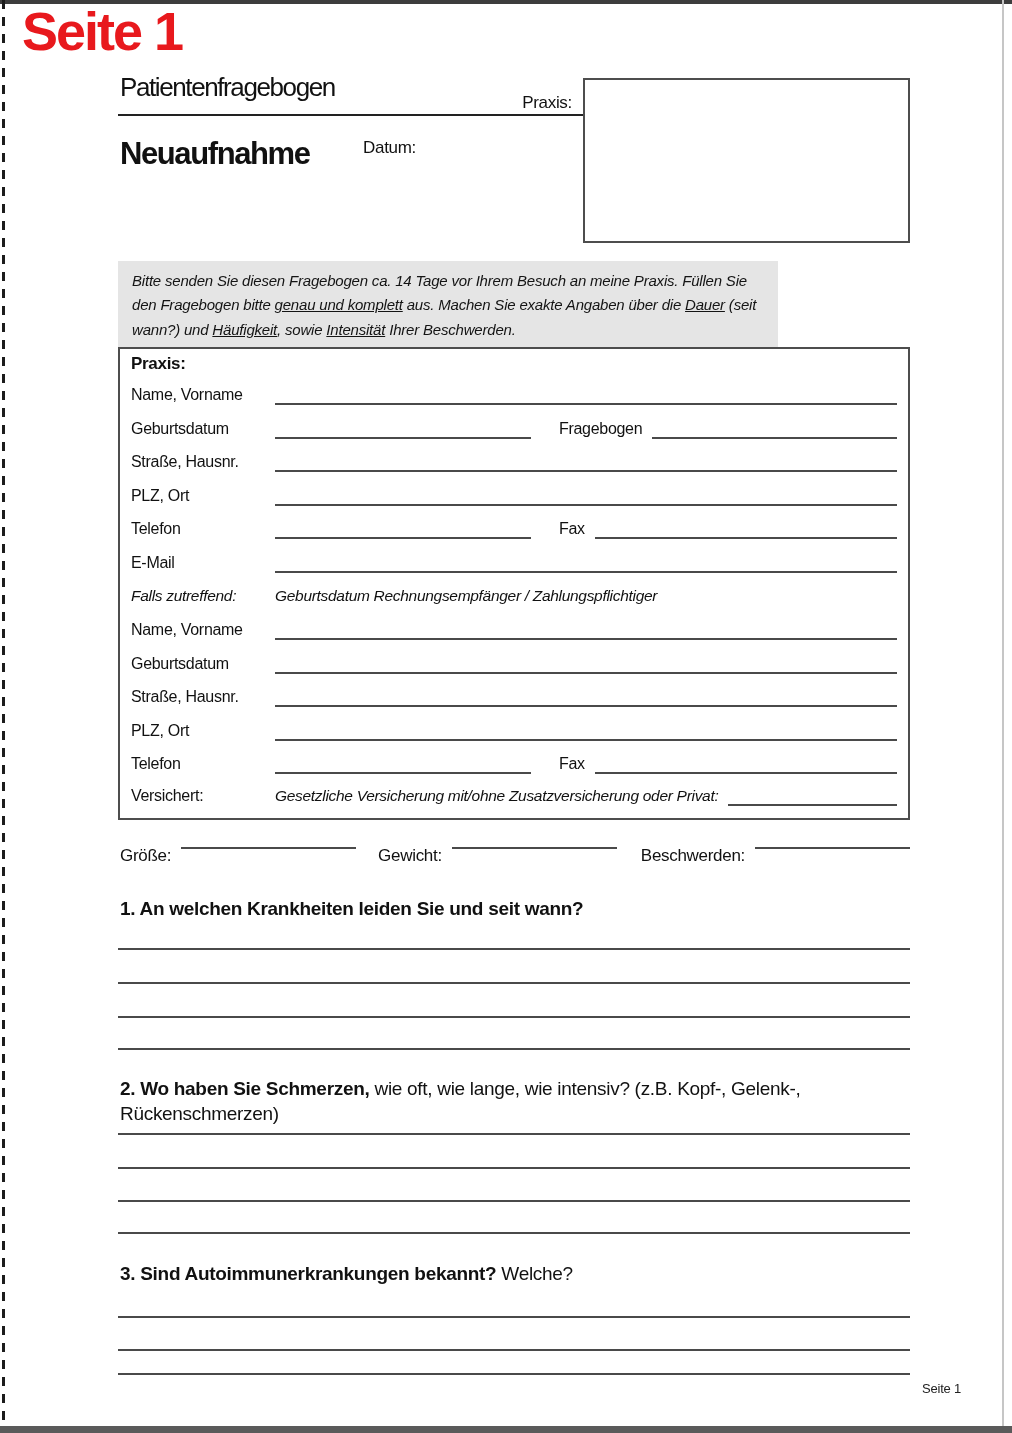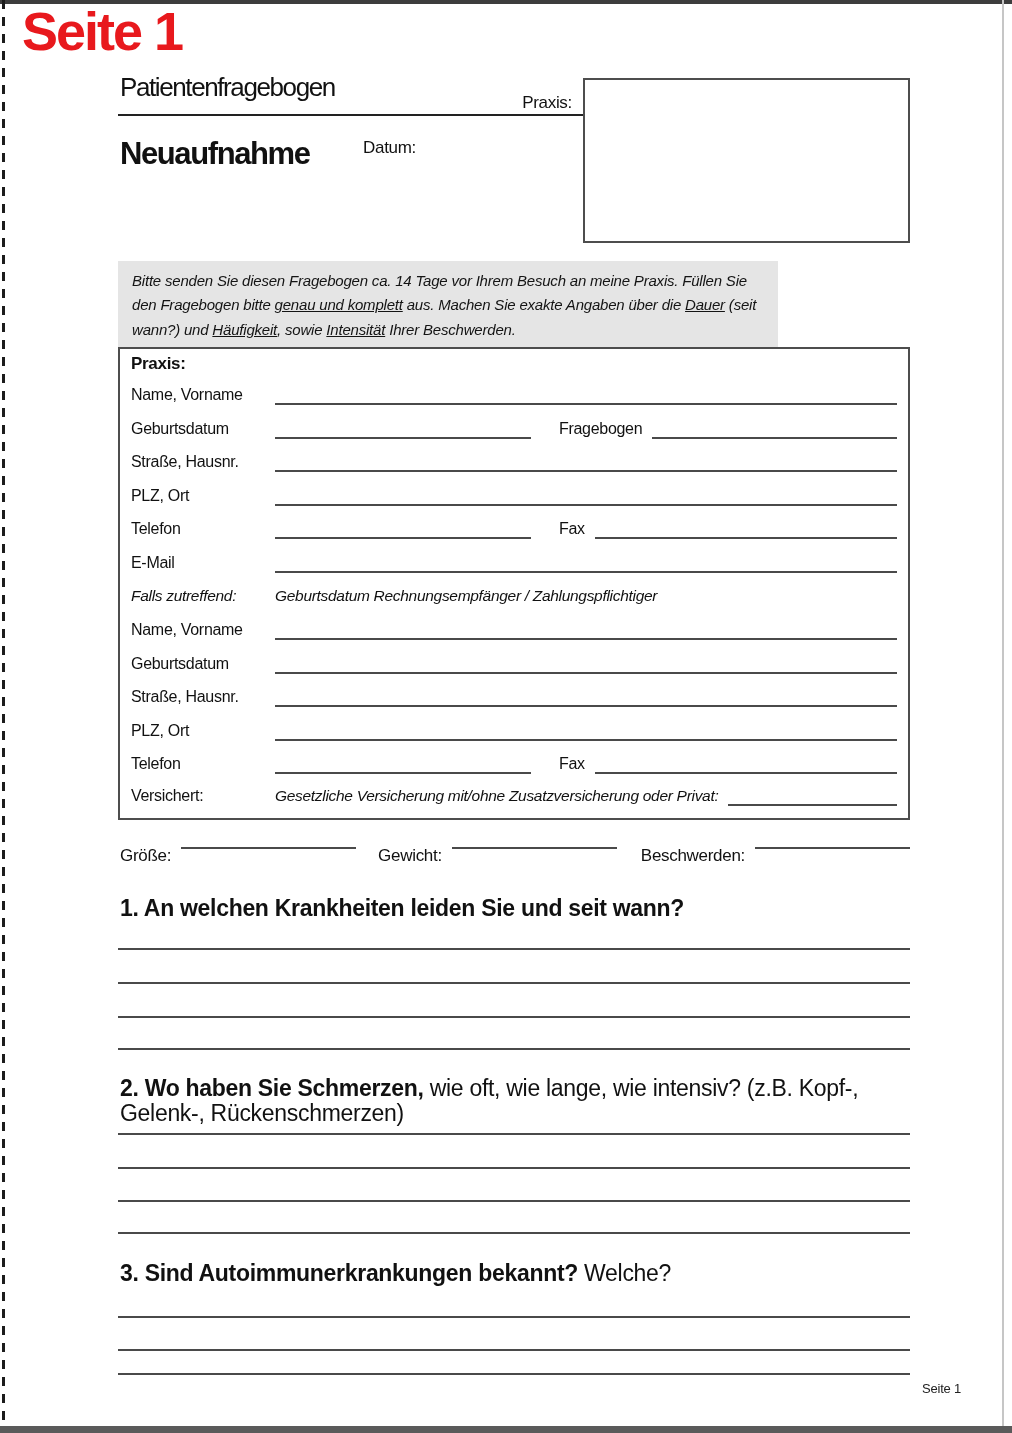--- a/index.html
+++ b/index.html
@@ -28,21 +28,21 @@
   .frow .lbl.it{font-style:italic;font-size:15.5px;}
   .frow .note{font-style:italic;font-size:15.5px;line-height:20px;}
   .frow .noteline{margin-right:10px;white-space:nowrap;}
   .fill{border-bottom:2px solid #4a4a4a;height:2px;display:inline-block;}
   .fill.grow{flex:1;}
   .fill.fixed{width:256px;flex:none;}
   .frow .lbl2{margin-left:28px;margin-right:10px;line-height:20px;flex:none;}
   .vitals{left:120px;top:845px;width:790px;height:25px;display:flex;align-items:flex-start;font-size:17px;letter-spacing:-0.3px;}
   .vitals .vlbl{line-height:21px;flex:none;margin-right:10px;}
   .vitals .vline{border-bottom:2px solid #4a4a4a;height:2px;flex:none;}
-  .qhead{position:absolute;left:120px;width:790px;font-size:23px;line-height:25px;letter-spacing:-0.3px;}
+  .qhead{position:absolute;left:120px;width:790px;font-size:19px;line-height:25px;letter-spacing:-0.3px;}
   .answerline{position:absolute;left:118px;width:792px;height:0;border-top:2px solid #4a4a4a;}
   .footer{left:922px;top:1381px;font-size:13px;letter-spacing:-0.2px;color:#222;}
 </style>
 </head>
 <body>
 
 <div class="page">
   <div class="abs topbar"></div>
   <div class="abs leftperf"></div>
   <div class="abs rightedge"></div>

